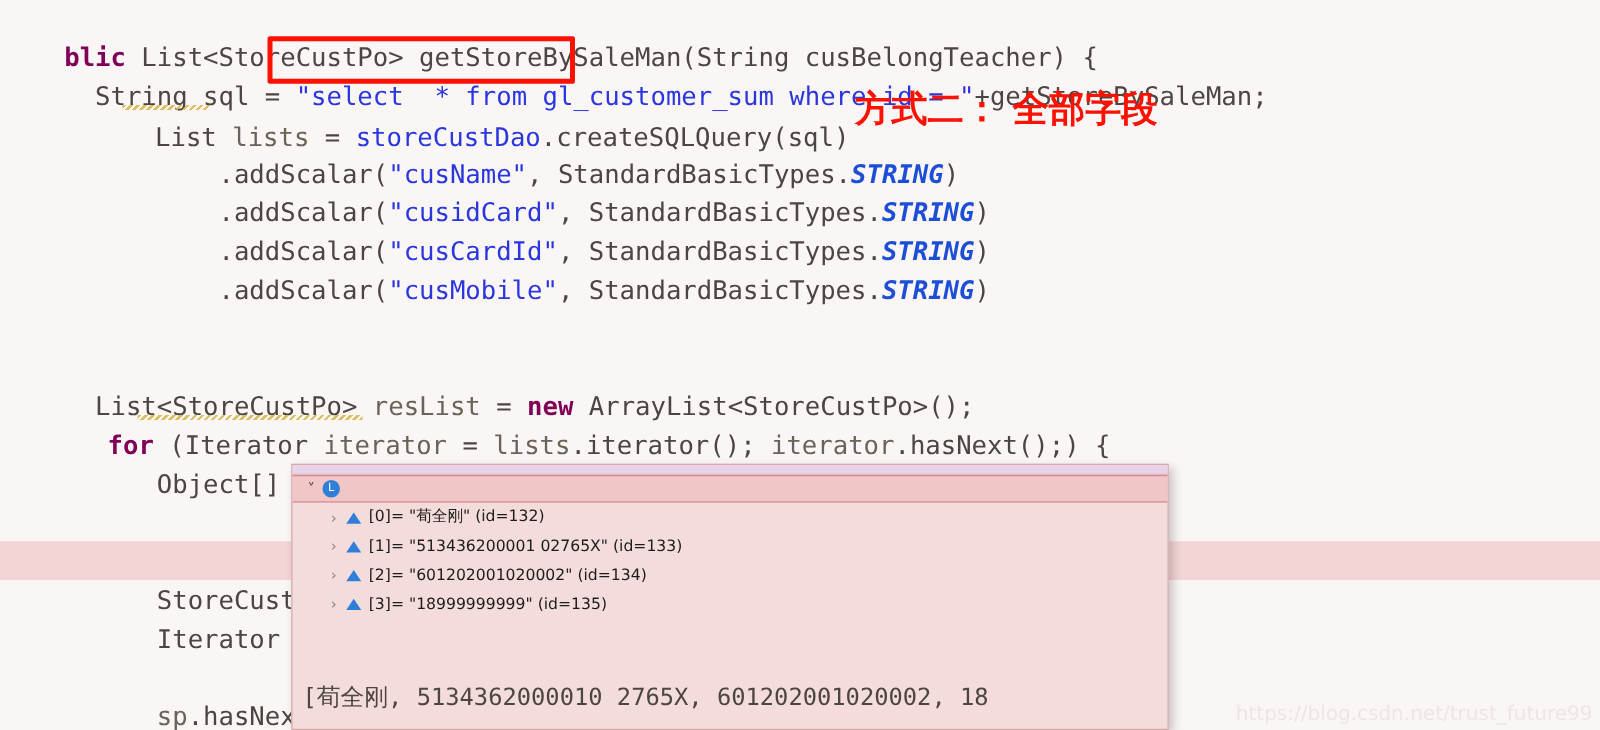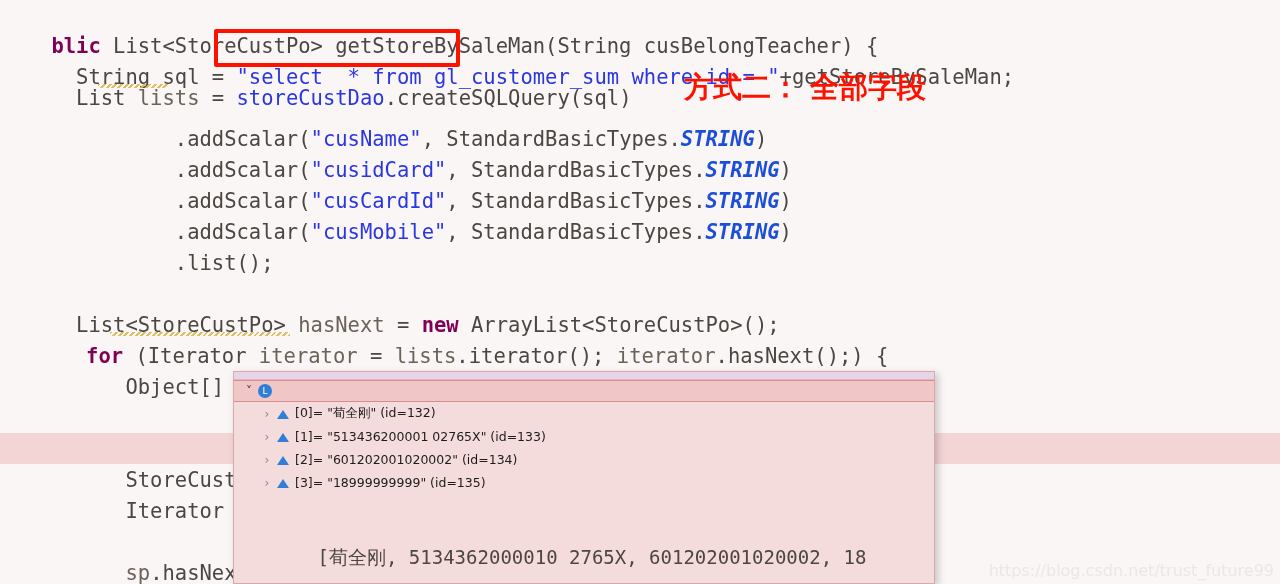--- a/index.html
+++ b/index.html
@@ -180,47 +180,44 @@
   <div class="hl-row" style="top:433px; height:31px;"></div>
 
   <div class="code-line" style="top:0px;">
     <span class="txt"><span class="kw">blic</span><span class="plain"> List&lt;StoreCustPo&gt; getStoreBySaleMan(String cusBelongTeacher) {</span></span>
   </div>
 
   <div class="code-line" style="top:31px;">
     <span class="txt"><span class="plain">  String sql = </span><span class="str">"select  * from gl_customer_sum where id = "</span><span class="plain">+getStoreBySaleMan;</span></span>
   </div>
 
-  <div class="code-line" style="top:52px;">
+  <div class="code-line" style="top:64px;padding-left:48px;">
     <span class="txt"><span class="plain">  List </span><span class="localv">lists</span><span class="plain"> = </span><span class="str">storeCustDao</span><span class="plain">.createSQLQuery(sql)</span></span>
   </div>
   <div class="squig" style="left:98px; top:84px; width:70px;"></div>
 
   <div class="code-line" style="top:93px;">
     <span class="txt"><span class="plain">          .addScalar(</span><span class="str">"cusName"</span><span class="plain">, StandardBasicTypes.</span><span class="field">STRING</span><span class="plain">)</span></span>
   </div>
 
   <div class="code-line" style="top:124px;">
     <span class="txt"><span class="plain">          .addScalar(</span><span class="str">"cusidCard"</span><span class="plain">, StandardBasicTypes.</span><span class="field">STRING</span><span class="plain">)</span></span>
   </div>
 
   <div class="code-line" style="top:155px;">
     <span class="txt"><span class="plain">          .addScalar(</span><span class="str">"cusCardId"</span><span class="plain">, StandardBasicTypes.</span><span class="field">STRING</span><span class="plain">)</span></span>
   </div>
 
   <div class="code-line" style="top:186px;">
     <span class="txt"><span class="plain">          .addScalar(</span><span class="str">"cusMobile"</span><span class="plain">, StandardBasicTypes.</span><span class="field">STRING</span><span class="plain">)</span></span>
   </div>
 
-  <div class="code-line" style="top:217px;">
-    <span class="txt"><span class="plain">          .list();</span></span>
-  </div>
 
   <div class="code-line" style="top:279px;">
-    <span class="txt"><span class="plain">  List&lt;StoreCustPo&gt; </span><span class="localv">hasNext</span><span class="plain"> = </span><span class="kw">new</span><span class="plain"> ArrayList&lt;StoreCustPo&gt;();</span></span>
+    <span class="txt"><span class="plain">  List&lt;StoreCustPo&gt; </span><span class="localv">resList</span><span class="plain"> = </span><span class="kw">new</span><span class="plain"> ArrayList&lt;StoreCustPo&gt;();</span></span>
   </div>
 
   <div class="code-line" style="top:310px;margin-left:10px;">
     <span class="txt"><span class="plain">  </span><span class="kw">for</span><span class="plain"> (Iterator </span><span class="localv">iterator</span><span class="plain"> = </span><span class="localv">lists</span><span class="plain">.iterator(); </span><span class="localv">iterator</span><span class="plain">.hasNext();) {</span></span>
   </div>
   <div class="squig" style="left:110px; top:332px; width:180px;"></div>
 
   <div class="code-line" style="top:341px;">
     <span class="txt"><span class="plain">      Object[] </span><span class="localv">objects</span><span class="plain"> = (Object[]) </span><span class="localv">iterator</span><span class="plain">.next();</span></span>
   </div>
@@ -273,16 +270,16 @@
     <span class="icon-tri"></span>
     <span class="tree-label">[2]= "601202001020002" (id=134)</span>
   </div>
 
   <div class="tree-row child">
     <span class="chev">›</span>
     <span class="icon-tri"></span>
     <span class="tree-label">[3]= "18999999999" (id=135)</span>
   </div>
 
-  <div id="popup-value" style="bottom:12px;text-align:center;">[荀全刚, 5134362000010 2765X, 601202001020002, 18</div>
+  <div id="popup-value" style="bottom:12px;">[荀全刚, 5134362000010 2765X, 601202001020002, 18</div>
 </div>
 
 <div id="watermark">https://blog.csdn.net/trust_future99</div>
 
 </body></html>

